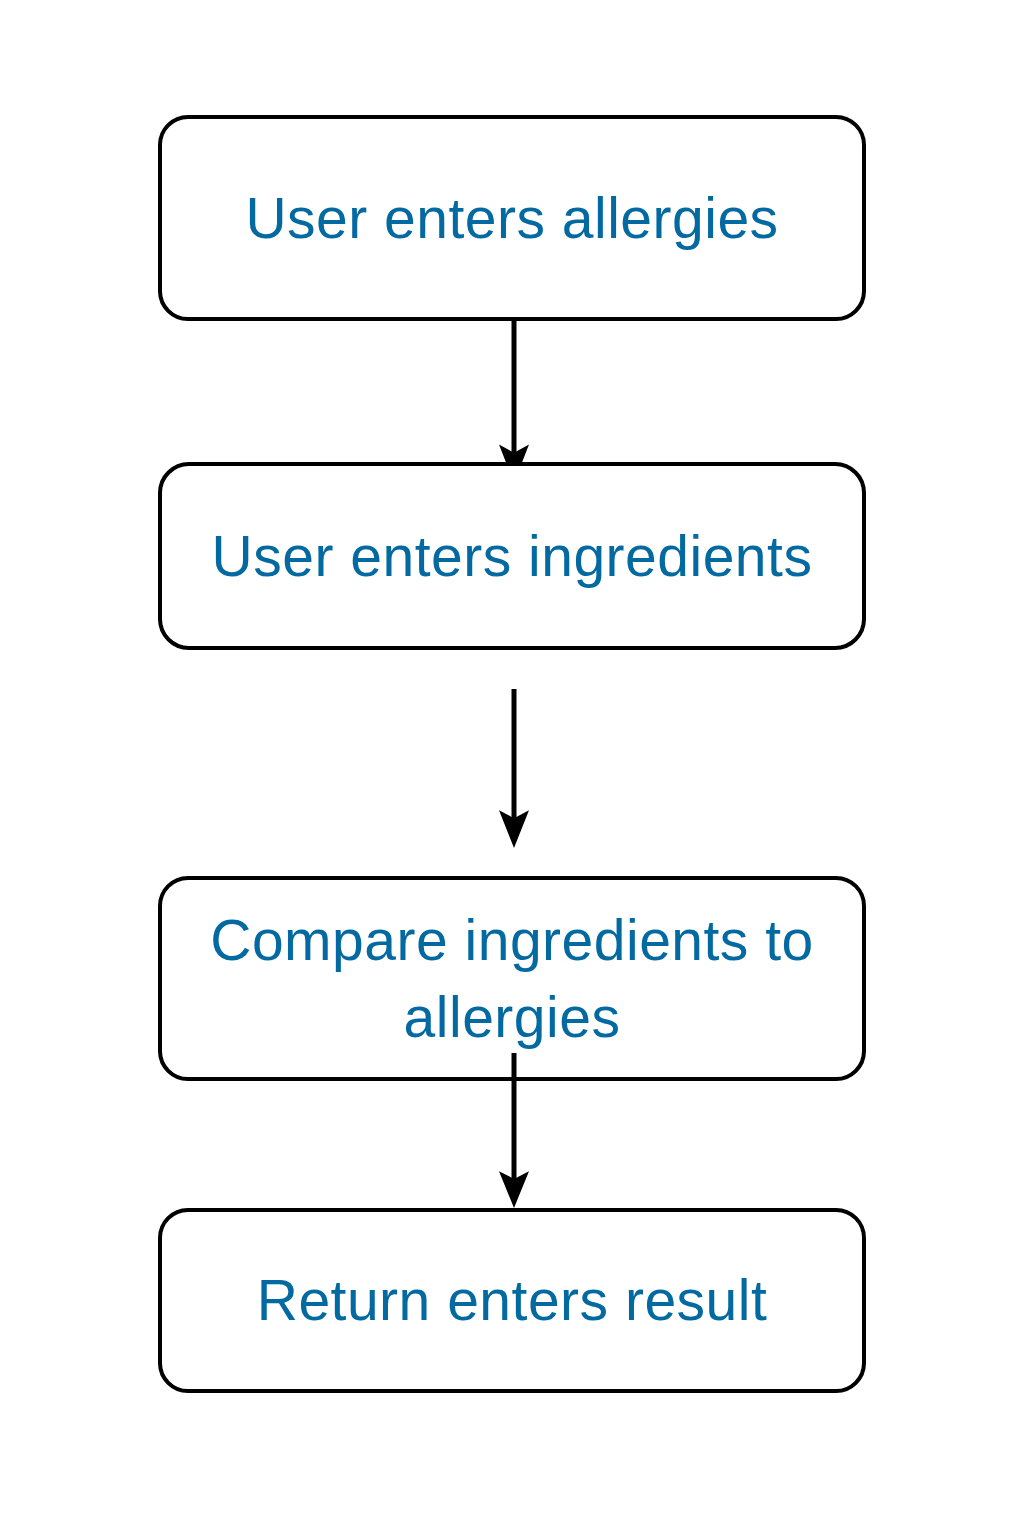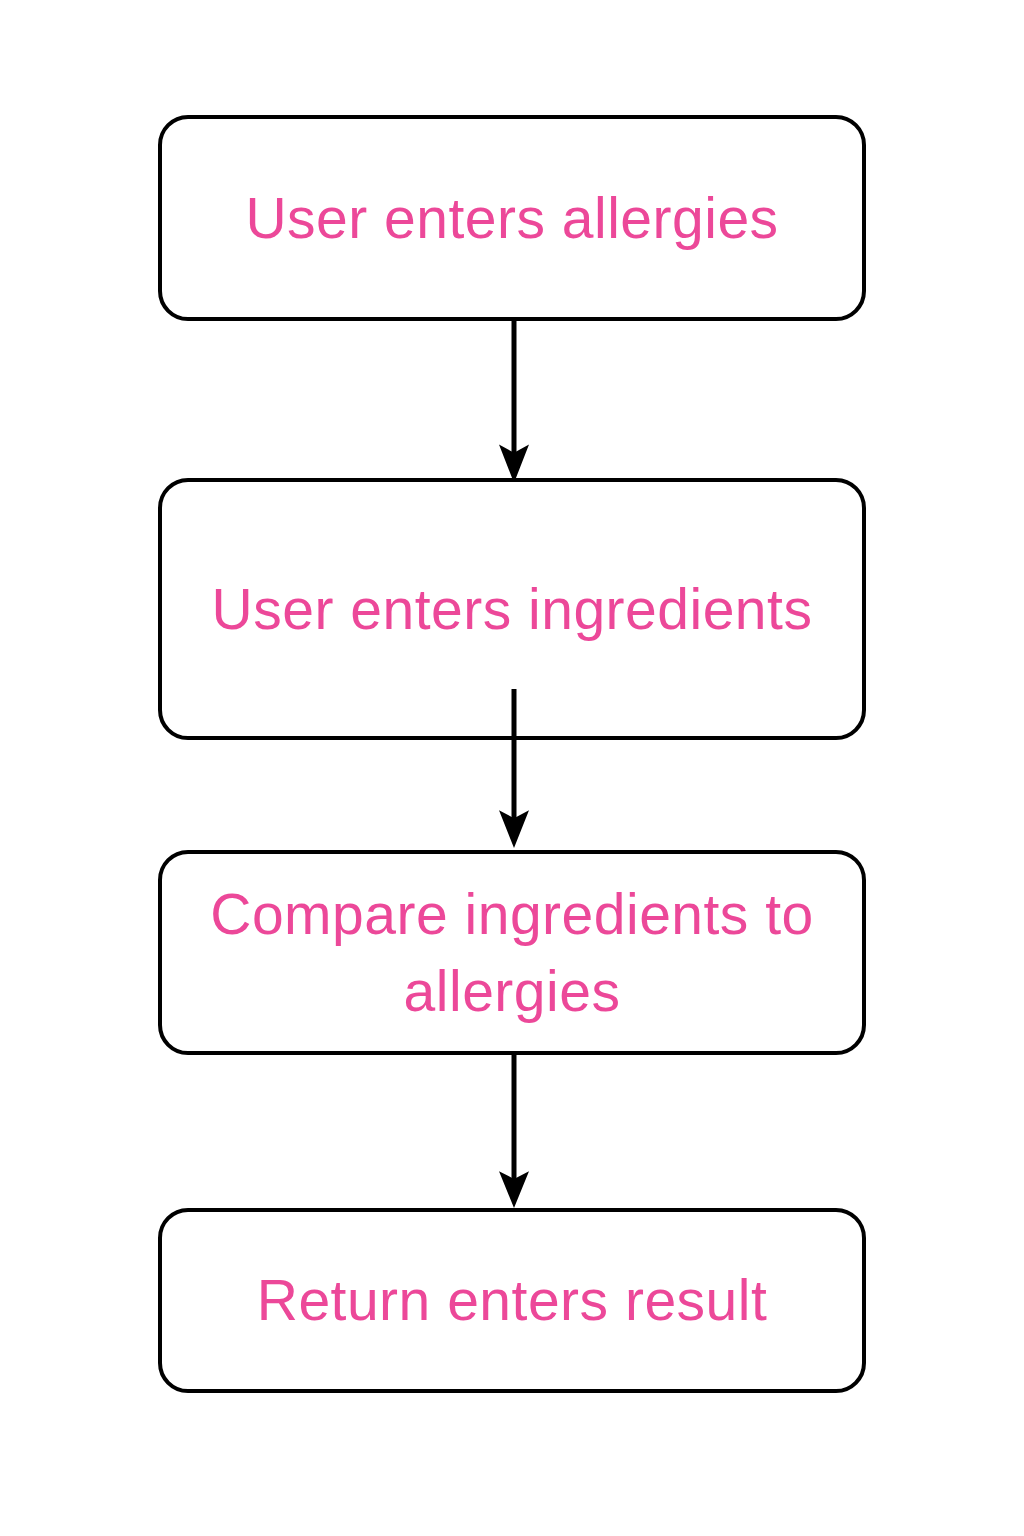--- a/index.html
+++ b/index.html
@@ -24,27 +24,27 @@
     border: 4px solid #000000;
     border-radius: 30px;
     display: flex;
     align-items: center;
     justify-content: center;
     text-align: center;
   }
   .flow-node .node-label {
     font-size: 57px;
     line-height: 1.35;
-    color: #ec4899;
+    color: #0369a1;
     letter-spacing: 0.5px;
     padding: 0 40px;
   }
   .node-1 { top: 115px; height: 206px; }
-  .node-2 { top: 478px; height: 262px; }
-  .node-3 { top: 850px; height: 205px; }
+  .node-2 { top: 462px; height: 188px; border-radius: 31px; }
+  .node-3 { top: 876px; height: 205px; }
   .node-4 { top: 1208px; height: 185px; }
   .edge {
     position: absolute;
     left: 494px;
     width: 40px;
   }
   .edge-1 { top: 321px; height: 162px; }
   .edge-2 { top: 689px; height: 159px; }
   .edge-3 { top: 1053px; height: 155px; }
   .edge svg { display: block; width: 100%; height: 100%; }

